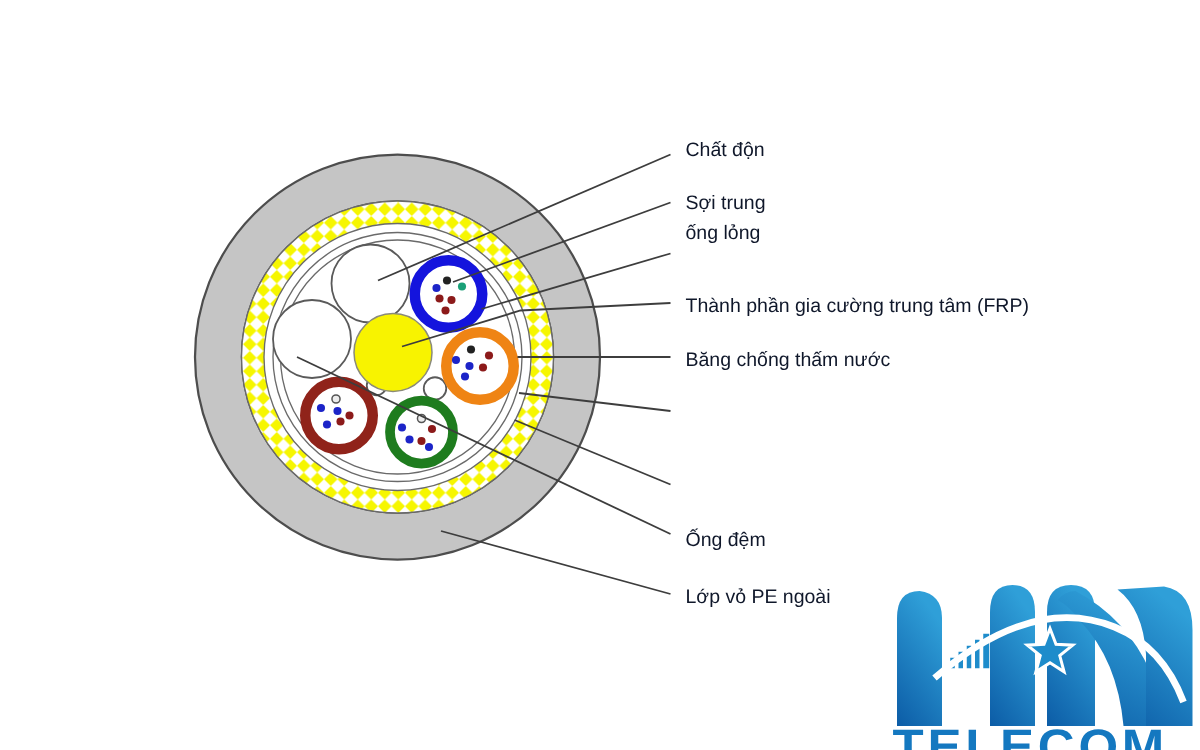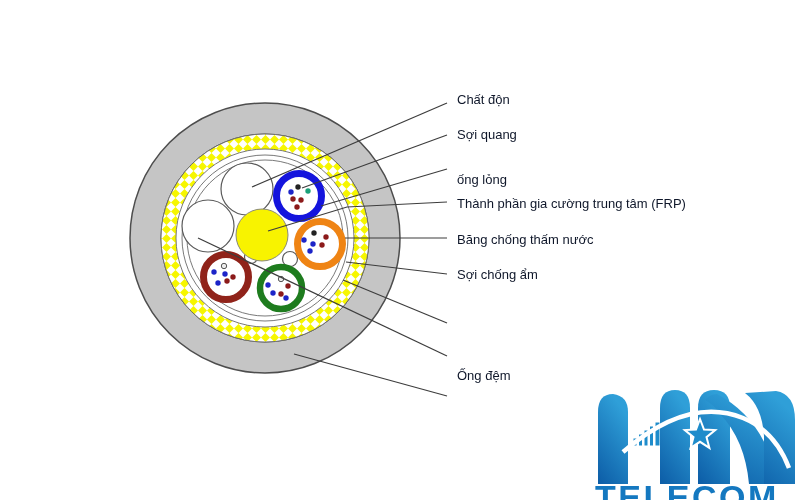--- a/index.html
+++ b/index.html
@@ -121,26 +121,26 @@
       <polyline class="leader" points="447,202 347,207 268,231"></polyline>
       <polyline class="leader" points="447,238 345,238"></polyline>
       <polyline class="leader" points="447,274 346,262"></polyline>
       <polyline class="leader" points="447,323 343,280"></polyline>
       <polyline class="leader" points="447,356 198,238"></polyline>
       <polyline class="leader" points="447,396 294,354"></polyline>
     </g>
   </svg>
 
   <div class="part-label" style="top:91px">Chất độn</div>
-  <div class="part-label" style="top:126px">Sợi quang</div>
-  <div class="part-label" style="top:171px">ống lỏng</div>
+  <div class="part-label" style="top:126px">Sợi trung</div>
+  <div class="part-label" style="top:146px">ống lỏng</div>
   <div class="part-label" style="top:231px">Băng chống thấm nước</div>
   <div class="part-label" style="top:195px">Thành phần gia cường trung tâm (FRP)</div>
-  <div class="part-label" style="top:266px">Sợi chống ẩm</div>
-  <div class="part-label" style="top:367px">Ống đệm</div>
+  <div class="part-label" style="top:351px">Ống đệm</div>
+  <div class="part-label" style="top:389px">Lớp vỏ PE  ngoài</div>
 
   <div id="logo-wrap">
     <svg width="207" height="96" viewBox="0 0 207 96">
       <defs>
         <linearGradient id="logoGrad" x1="0" y1="1" x2="0.45" y2="0">
           <stop offset="0" stop-color="#0c5ca6"></stop>
           <stop offset="1" stop-color="#2f9fd8"></stop>
         </linearGradient>
       </defs>
 

